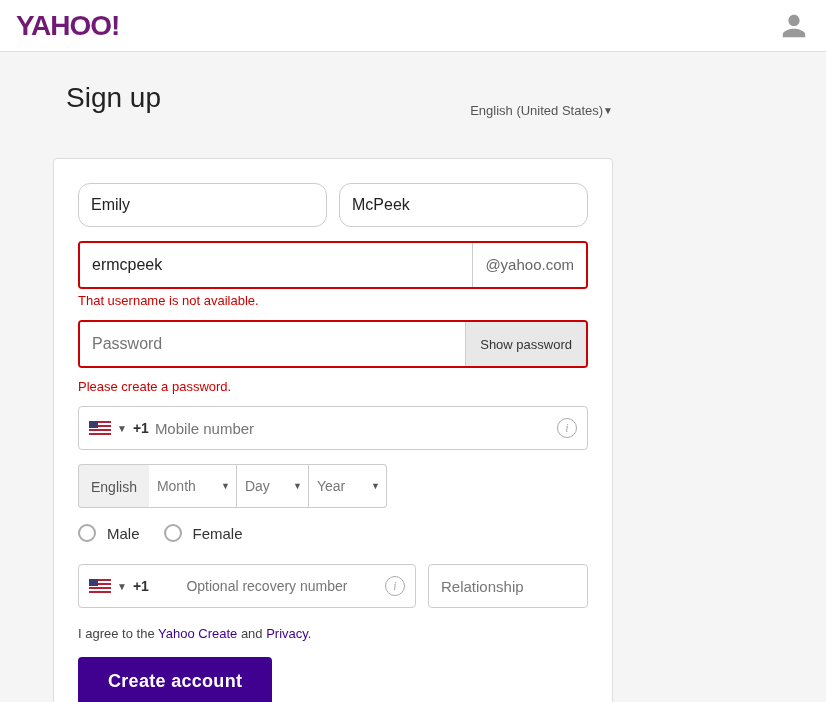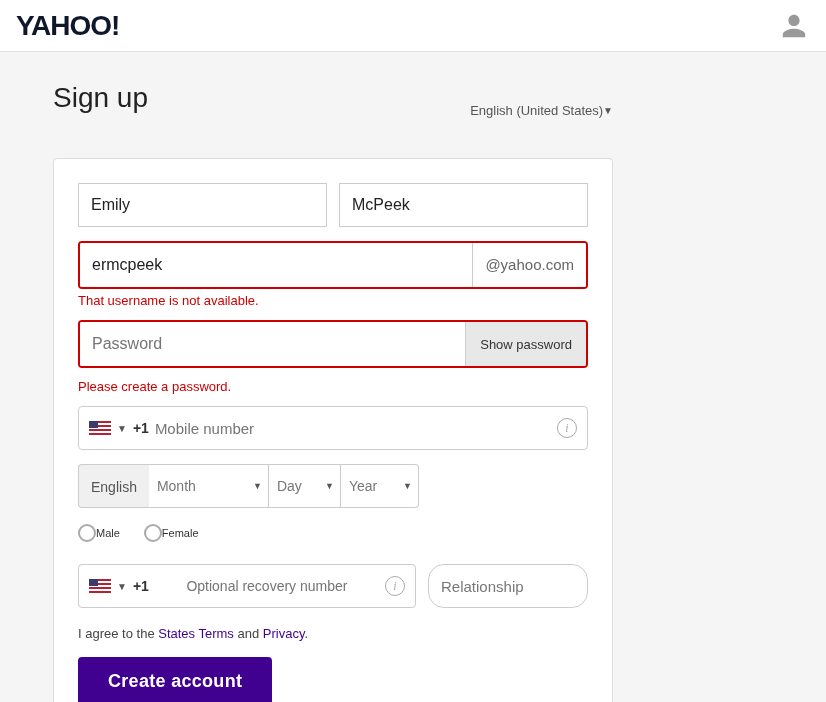--- a/index.html
+++ b/index.html
@@ -21,21 +21,21 @@
       height: 52px;
     }
     .yahoo-logo {
       font-size: 28px;
       font-weight: bold;
       color: #400090;
       font-family: Arial, sans-serif;
       letter-spacing: -1px;
     }
     .yahoo-logo span {
-      color: #0f172a;
+      color: #701a75;
     }
     .user-icon-container {
       width: 32px;
       height: 32px;
       display: flex;
       align-items: center;
       justify-content: center;
     }
     .user-icon-svg {
       width: 28px;
@@ -48,20 +48,21 @@
       max-width: 760px;
       margin: 0 auto;
       padding: 30px 20px 40px 20px;
     }
 
     .signup-title {
       font-size: 28px;
       font-weight: normal;
       color: #222;
       margin-bottom: 24px;
+      margin-left: 13px;
     }
 
     
     .form-wrapper {
       background: #fff;
       border: 1px solid #ddd;
       border-radius: 4px;
       padding: 24px;
       max-width: 560px;
       position: relative;
@@ -70,21 +71,21 @@
     .form-row {
       display: flex;
       gap: 12px;
       margin-bottom: 14px;
     }
 
     .form-input {
       flex: 1;
       height: 44px;
       border: 1px solid #ccc;
-      border-radius: 0;
+      border-radius: 12px;
       padding: 0 12px;
       font-size: 16px;
       color: #222;
       outline: none;
     }
 
     .email-row {
       display: flex;
       margin-bottom: 4px;
       border: 2px solid #c00;
@@ -250,37 +251,37 @@
     .select-wrapper::after {
       content: '▼';
       font-size: 9px;
       color: #555;
       position: absolute;
       right: 7px;
       top: 50%;
       transform: translateY(-50%);
       pointer-events: none;
     }
-    .month-select { border-radius: 0; border-left: none; width: 120px; }
+    .month-select { border-radius: 0; border-left: none; width: 88px; }
     .day-select { border-left: none; width: 72px; }
     .year-select { border-left: none; border-radius: 0 4px 4px 0; width: 78px; }
 
     
     .gender-row {
       display: flex;
       gap: 24px;
       margin-bottom: 22px;
       align-items: center;
     }
     .gender-option {
       display: flex;
       align-items: center;
-      gap: 0;
-      cursor: pointer;
-      font-size: 11px;
+      gap: 11px;
+      cursor: pointer;
+      font-size: 15px;
       color: #333;
     }
     .radio-circle {
       width: 18px;
       height: 18px;
       border: 2px solid #aaa;
       border-radius: 50%;
       display: inline-block;
     }
 
@@ -305,21 +306,21 @@
       flex: 1;
       border: none;
       outline: none;
       font-size: 14px;
       color: #999;
       text-align: center;
     }
     .relationship-select {
       height: 44px;
       border: 1px solid #ccc;
-      border-radius: 16px;
+      border-radius: 4px;
       padding: 0 12px;
       font-size: 15px;
       color: #777;
       background: #fff;
       cursor: pointer;
       min-width: 160px;
       appearance: none;
       -webkit-appearance: none;
     }
     .relationship-wrapper {
@@ -482,20 +483,20 @@
           <option>Parent</option>
           <option>Child</option>
           <option>Friend</option>
           <option>Other</option>
         </select>
       </div>
     </div>
 
     
     <div class="terms-row">
-      <span>I agree to the </span><a href="#" class="terms-link">States Terms</a><span> and </span><a href="#" class="terms-link">Privacy</a><span>.</span>
+      <span>I agree to the </span><a href="#" class="terms-link">Yahoo Create</a><span> and </span><a href="#" class="terms-link">Privacy</a><span>.</span>
     </div>
 
     
     <button class="create-btn">Create account</button>
 
   </div>
 </div>
 
 </body></html>

